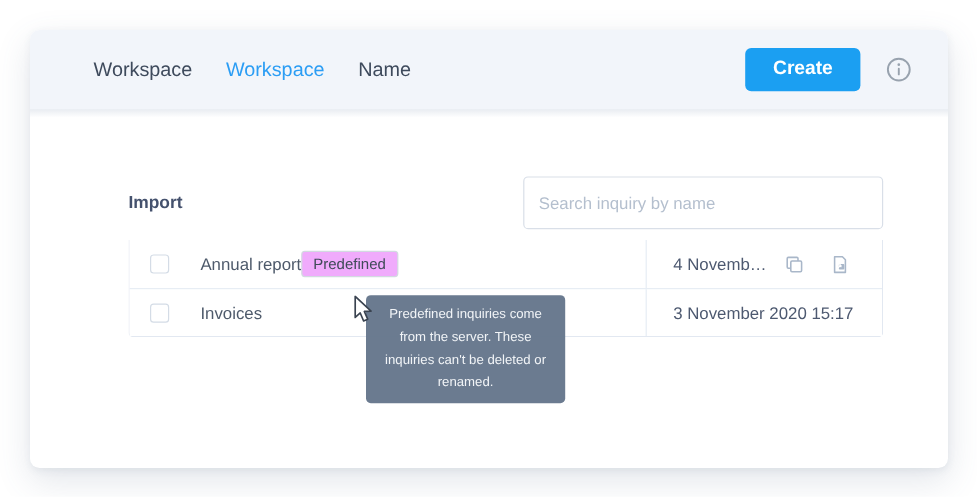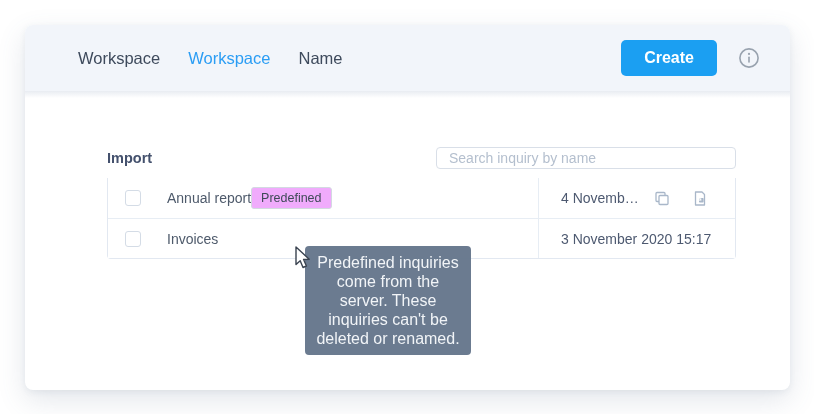--- a/index.html
+++ b/index.html
@@ -35,21 +35,21 @@
   }
   .info-icon { margin-left: 21px; width: 22px; height: 22px; cursor: pointer; }
 
   
   .content { padding: 0 54px 0 82px; }
   .toolbar {
     margin-top: 56px; display: flex; align-items: center; justify-content: space-between;
   }
   .section-label { font-size: 14.5px; font-weight: bold; color: #44516d; }
   .search-input {
-    width: 300px; height: 22px; border: 1px solid #d9dfe8; border-radius: 4px;
+    width: 300px; height: 44px; border: 1px solid #d9dfe8; border-radius: 4px;
     padding: 0 12px; font-size: 14px; color: #4d5970; outline: none;
     font-family: "Liberation Sans", sans-serif;
   }
   .search-input::placeholder { color: #b4bfce; }
 
   
   .table {
     margin-top: 9px;
     border: 1px solid #e2e8f1; border-top: none;
     border-radius: 0 0 4px 4px;
@@ -87,21 +87,21 @@
     font-size: 12.5px; color: #3f4a58; cursor: default; white-space: nowrap;
   }
   .row-icons { display: flex; align-items: center; margin-left: 14px; gap: 22px; }
   .icon-btn { cursor: pointer; display: flex; }
 
   
   .tooltip {
     position: absolute; left: 280px; top: 221px; width: 166px;
     background: rgba(102,119,140,0.97); border-radius: 4px;
     padding: 7px 8px; text-align: center;
-    font-size: 16px; line-height: 19px; color: #f1f4f7; z-index: 5;
+    font-size: 11px; line-height: 19px; color: #f1f4f7; z-index: 5;
   }
 
   
   .cursor { position: absolute; left: 269px; top: 221px; z-index: 6; pointer-events: none; }
 </style>
 </head>
 <body>
 
 <div class="card">
 

